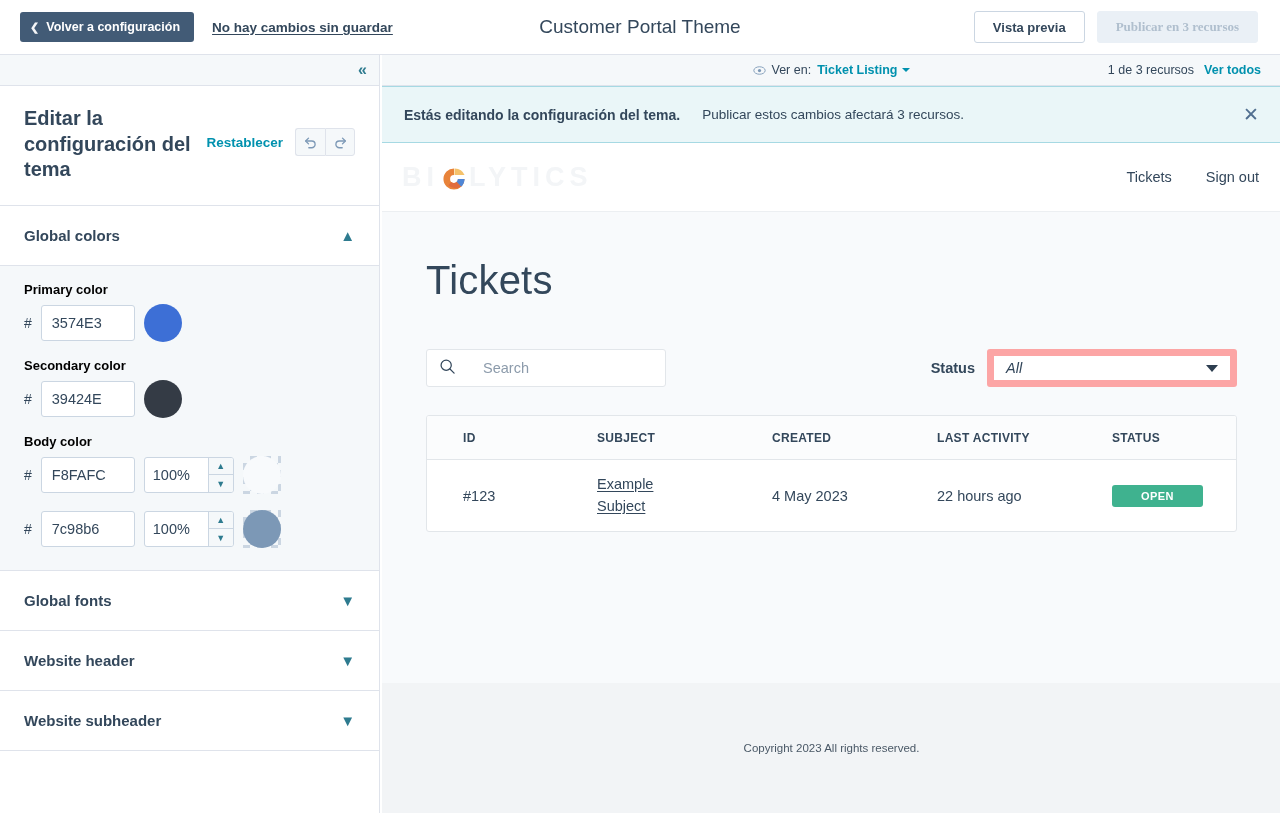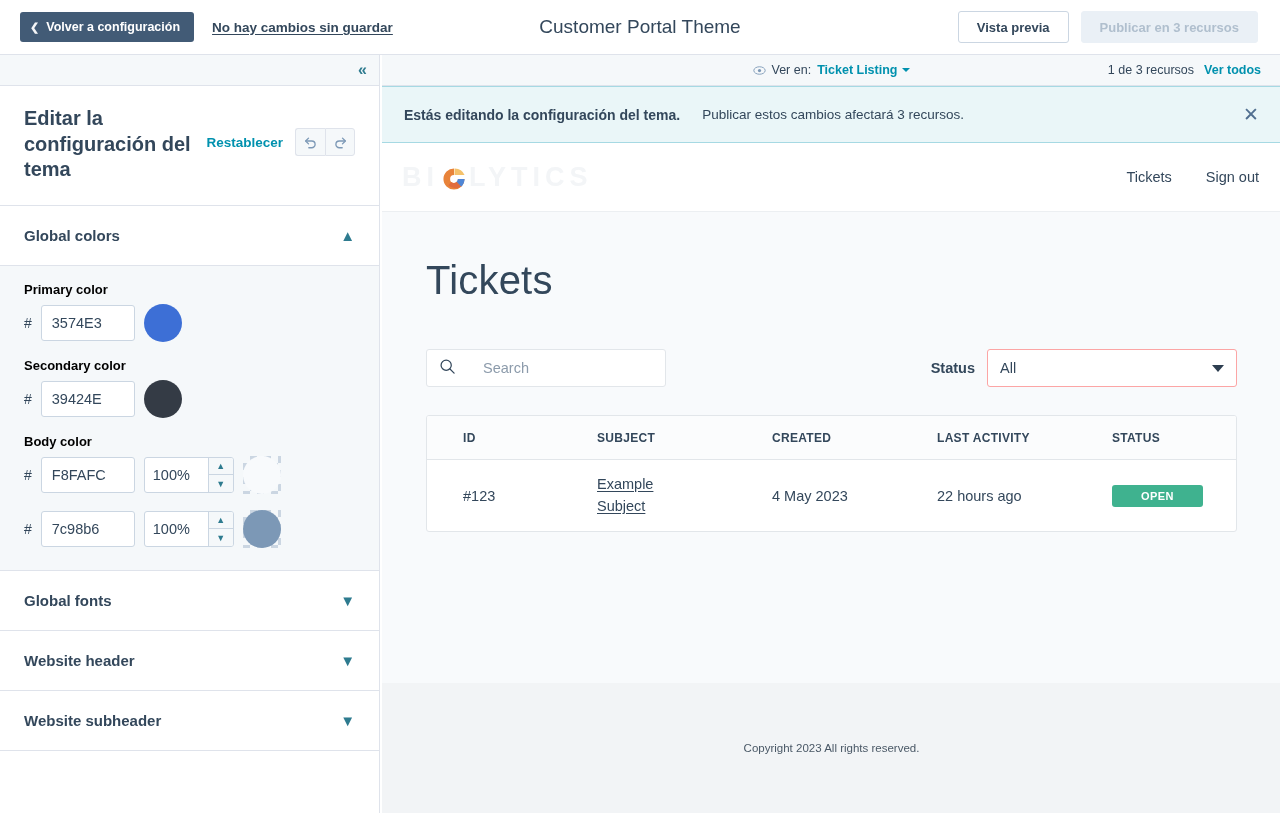--- a/index.html
+++ b/index.html
@@ -59,21 +59,21 @@
     border: 1px solid #cbd6e2; border-radius: 3px;
     color: #33475b; font-size: 13px; font-weight: 600;
     font-family: "Liberation Sans", sans-serif;
     cursor: pointer;
   }
   .btn-publish {
     height: 32px; padding: 0 18px;
     background: #eaf0f6;
     border: 1px solid #eaf0f6; border-radius: 3px;
     color: #b0bfce; font-size: 13px; font-weight: 600;
-    font-family: Liberation Sans, sans-serif;
+    font-family: Liberation Serif, serif;
     cursor: default;
   }
 
   
   .sidebar {
     position: absolute; top: 55px; left: 0;
     width: 380px; height: 758px;
     background: #ffffff;
     border-right: 1px solid #dfe3eb;
     overflow: hidden;
@@ -274,23 +274,23 @@
   .search-box {
     width: 240px; height: 38px;
     background: #ffffff; border: 1px solid #e2e6ea; border-radius: 3px;
     display: flex; align-items: center; gap: 27px; padding: 0 12px;
   }
   .search-box .ph { color: #8c9bab; font-size: 14.5px; }
   .status-wrap { margin-left: auto; display: flex; align-items: center; gap: 12px; }
   .status-label { font-size: 14.5px; font-weight: 700; color: #33475b; }
   .status-select {
     width: 250px; height: 38px;
-    background: #ffffff; border: 1px solid #fca5a5; border-radius: 3px;
+    background: #ffffff; border: 7px solid #fca5a5; border-radius: 3px;
     display: flex; align-items: center; padding: 0 12px;
-    font-size: 14.5px; color: #33475b; cursor: pointer;
+    font-size: 14.5px; color: #33475b; cursor: pointer; font-style: italic;
   }
   .caret-dn {
     margin-left: auto; width: 0; height: 0;
     border-left: 6px solid transparent; border-right: 6px solid transparent;
     border-top: 7px solid #2d3e50;
   }
   .tbl {
     border: 1px solid #e2e6ea; border-radius: 3px;
     background: #ffffff; overflow: hidden;
   }

